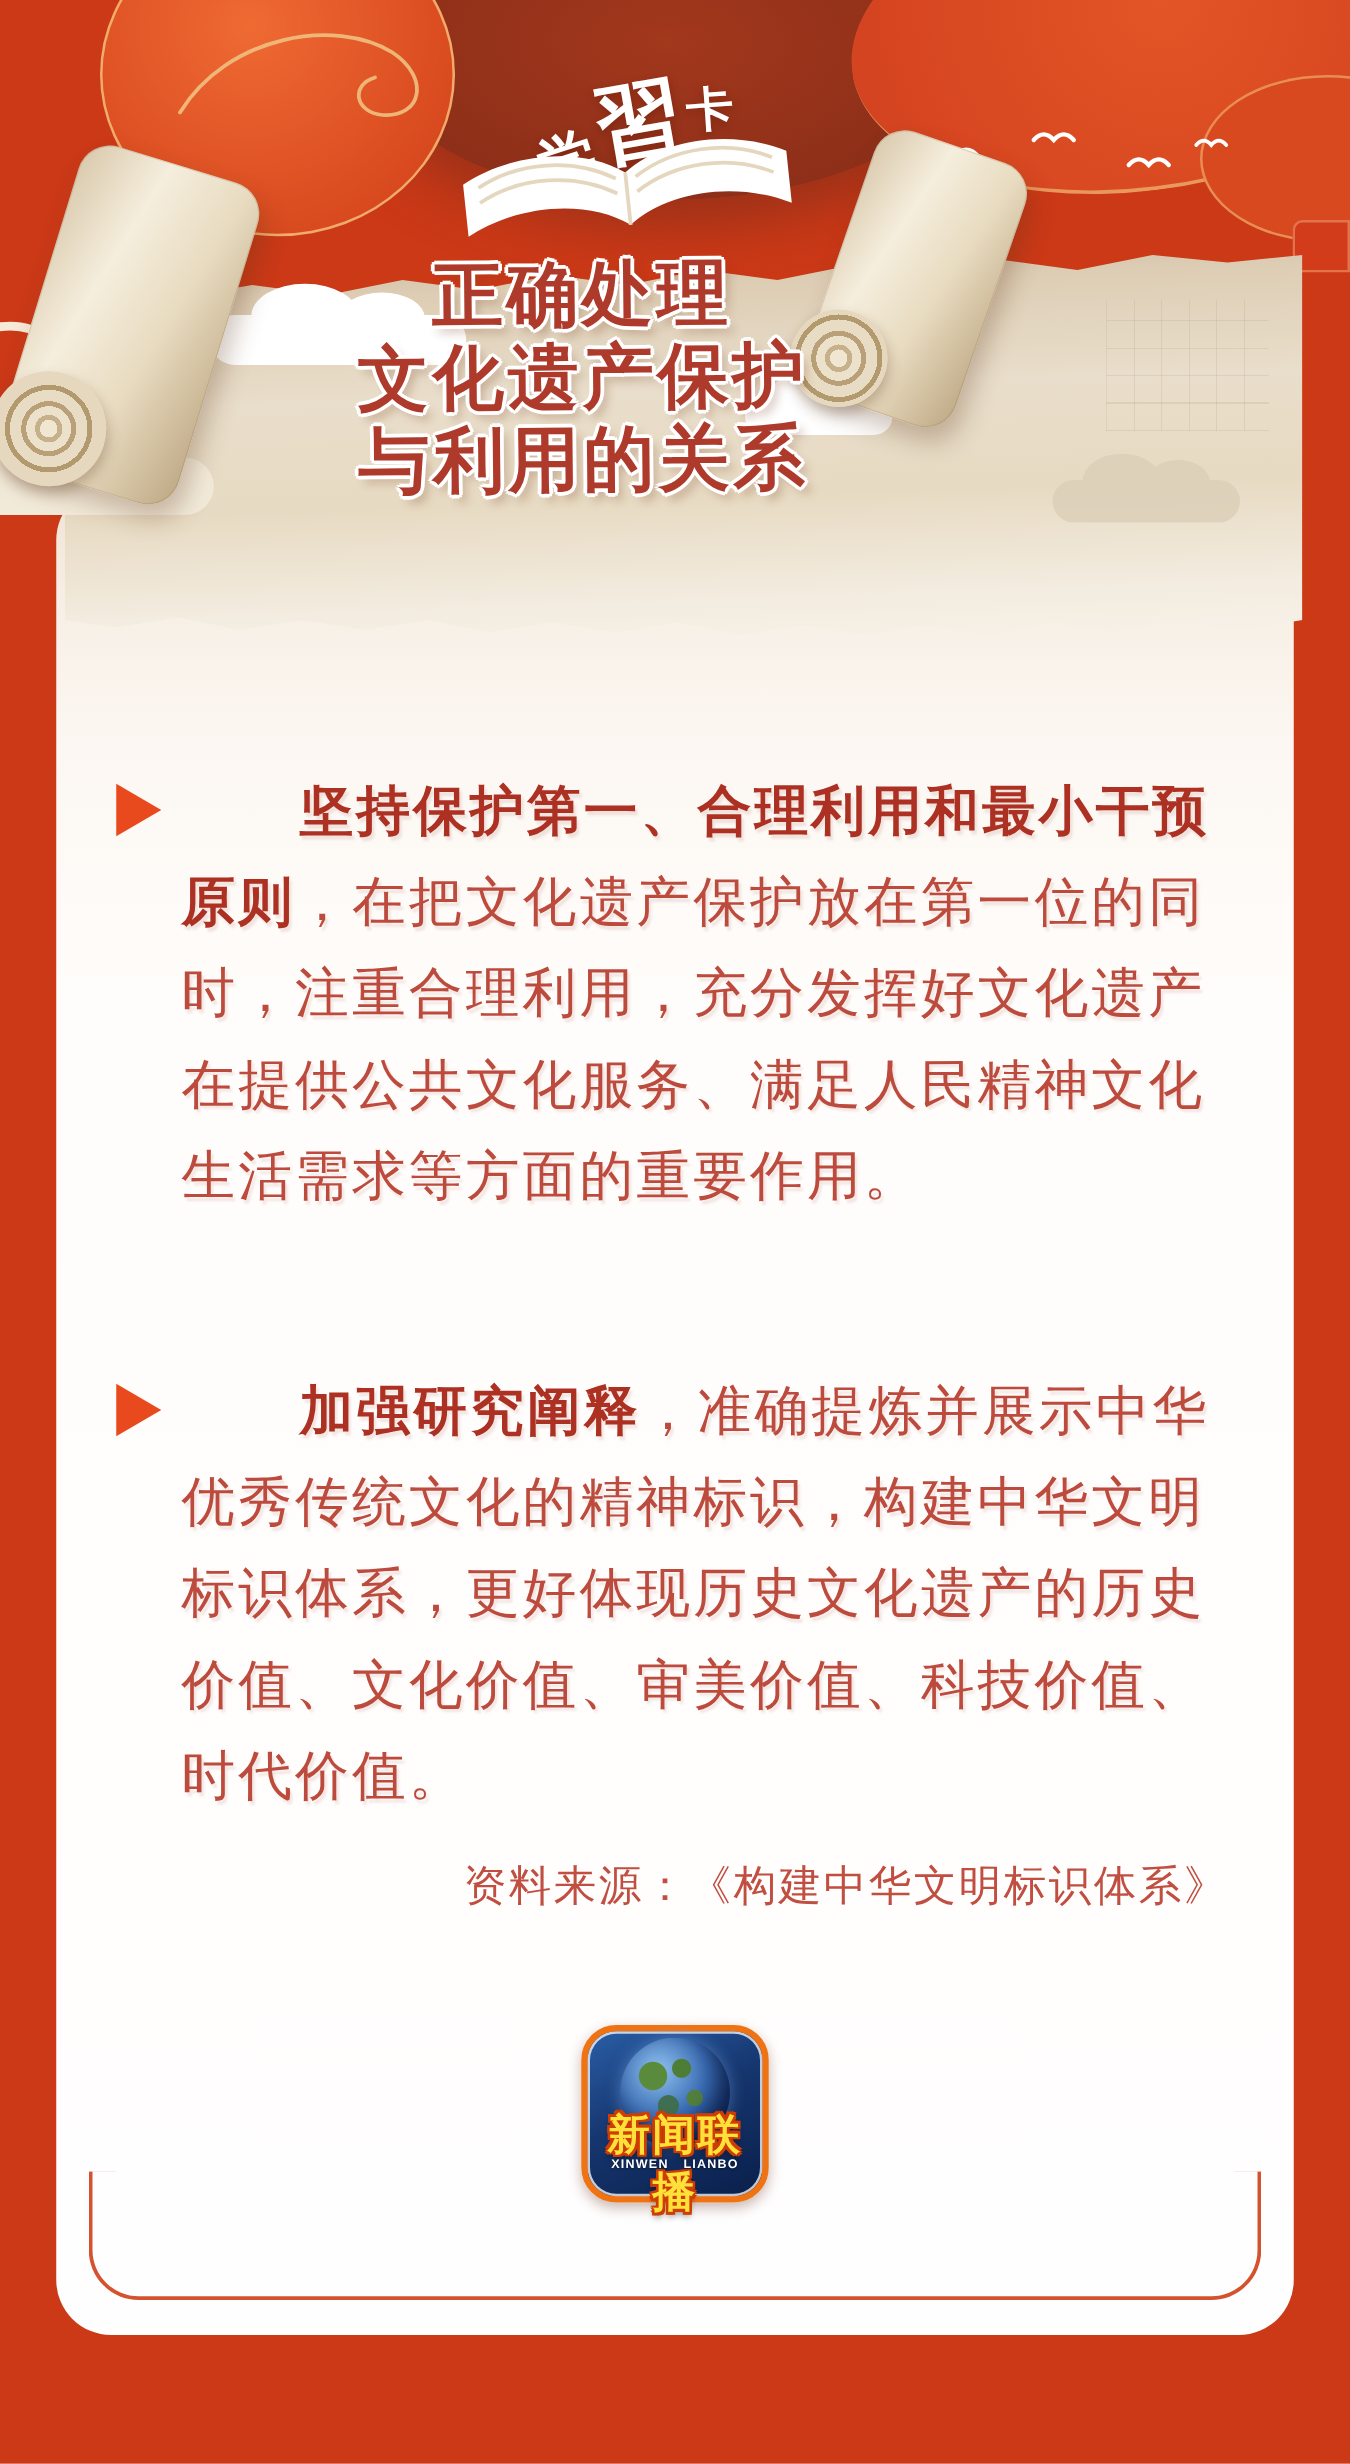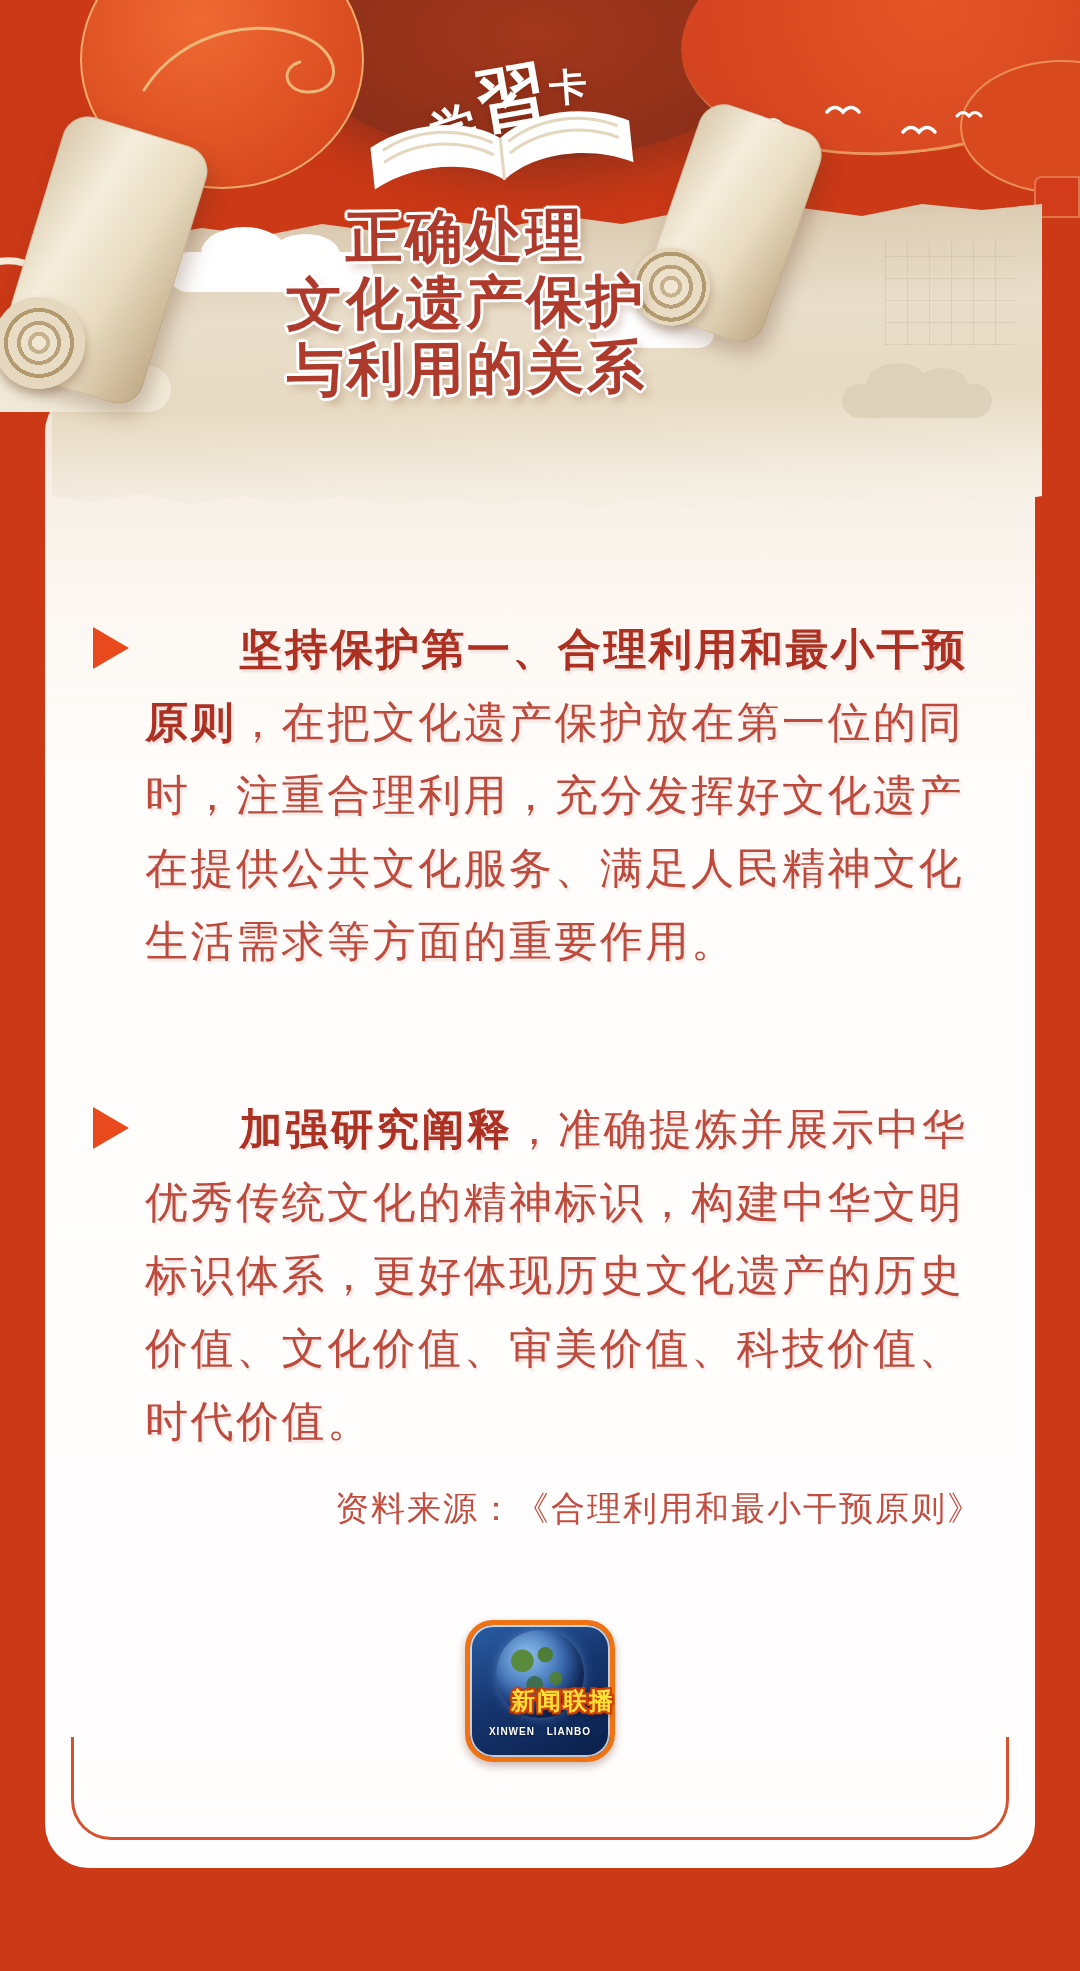--- a/index.html
+++ b/index.html
@@ -107,24 +107,24 @@
   .globe{position:absolute;top:5px;left:50%;transform:translateX(-50%);
     width:88px;height:88px;border-radius:50%;
     background:
       radial-gradient(circle at 30% 35%,#5a8a3c 0 13%,transparent 14%),
       radial-gradient(circle at 56% 28%,#4e7d36 0 9%,transparent 10%),
       radial-gradient(circle at 44% 62%,#3f6e52 0 11%,transparent 12%),
       radial-gradient(circle at 68% 55%,#52803e 0 8%,transparent 9%),
       radial-gradient(circle at 35% 30%,#8fc0ee 0%,#3a6cb4 45%,#0e2e66 85%);
     box-shadow:0 0 12px rgba(140,190,255,.4),inset -8px -10px 18px rgba(0,0,25,.5);}
   .logo-cn{position:absolute;top:60px;width:100%;text-align:center;
-    font-size:24px;font-weight:bold;color:#ffe13a;letter-spacing:2px;
+    font-size:34px;font-weight:bold;color:#ffe13a;letter-spacing:2px;
     text-shadow:2px 0 0 #cf3d00,-2px 0 0 #cf3d00,0 2px 0 #cf3d00,0 -2px 0 #cf3d00,
       2px 2px 0 #cf3d00,-2px -2px 0 #cf3d00,2px -2px 0 #cf3d00,-2px 2px 0 #cf3d00,
-      0 4px 5px rgba(0,0,0,.45);margin-left:23px;}
+      0 4px 5px rgba(0,0,0,.45);}
   .logo-en{position:absolute;top:101px;width:100%;text-align:center;
     font-size:10px;font-weight:bold;color:#ffffff;letter-spacing:1px;word-spacing:8px;
     text-shadow:0 1px 2px rgba(0,0,0,.5);}
 </style>
 </head>
 <body>
 
 <div class="page">
 
   <div class="bg-art">
@@ -169,21 +169,21 @@
     <p class="bullet-para para-2">
       <span class="tri"></span>
       <span class="lead">加强研究阐释</span><span>，准确提炼并展示中华优秀传统文化的精神标识，构建中华文明标识体系，更好体现历史文化遗产的历史价值、文化价值、审美价值、科技价值、时代价值。</span>
     </p>
 
     <p class="bullet-para para-1">
       <span class="tri"></span>
       <span class="lead">坚持保护第一、合理利用和最小干预原则</span><span>，在把文化遗产保护放在第一位的同时，注重合理利用，充分发挥好文化遗产在提供公共文化服务、满足人民精神文化生活需求等方面的重要作用。</span>
     </p>
 
-    <div class="source-line">资料来源：《合理利用和最小干预原则》</div>
+    <div class="source-line">资料来源：《构建中华文明标识体系》</div>
 
     <div class="tv-logo">
       <div class="globe"></div>
       <div class="logo-cn">新闻联播</div>
       <div class="logo-en">XINWEN LIANBO</div>
     </div>
   </div>
 
   <div class="paper"></div>
   <div class="grid-detail"></div>

